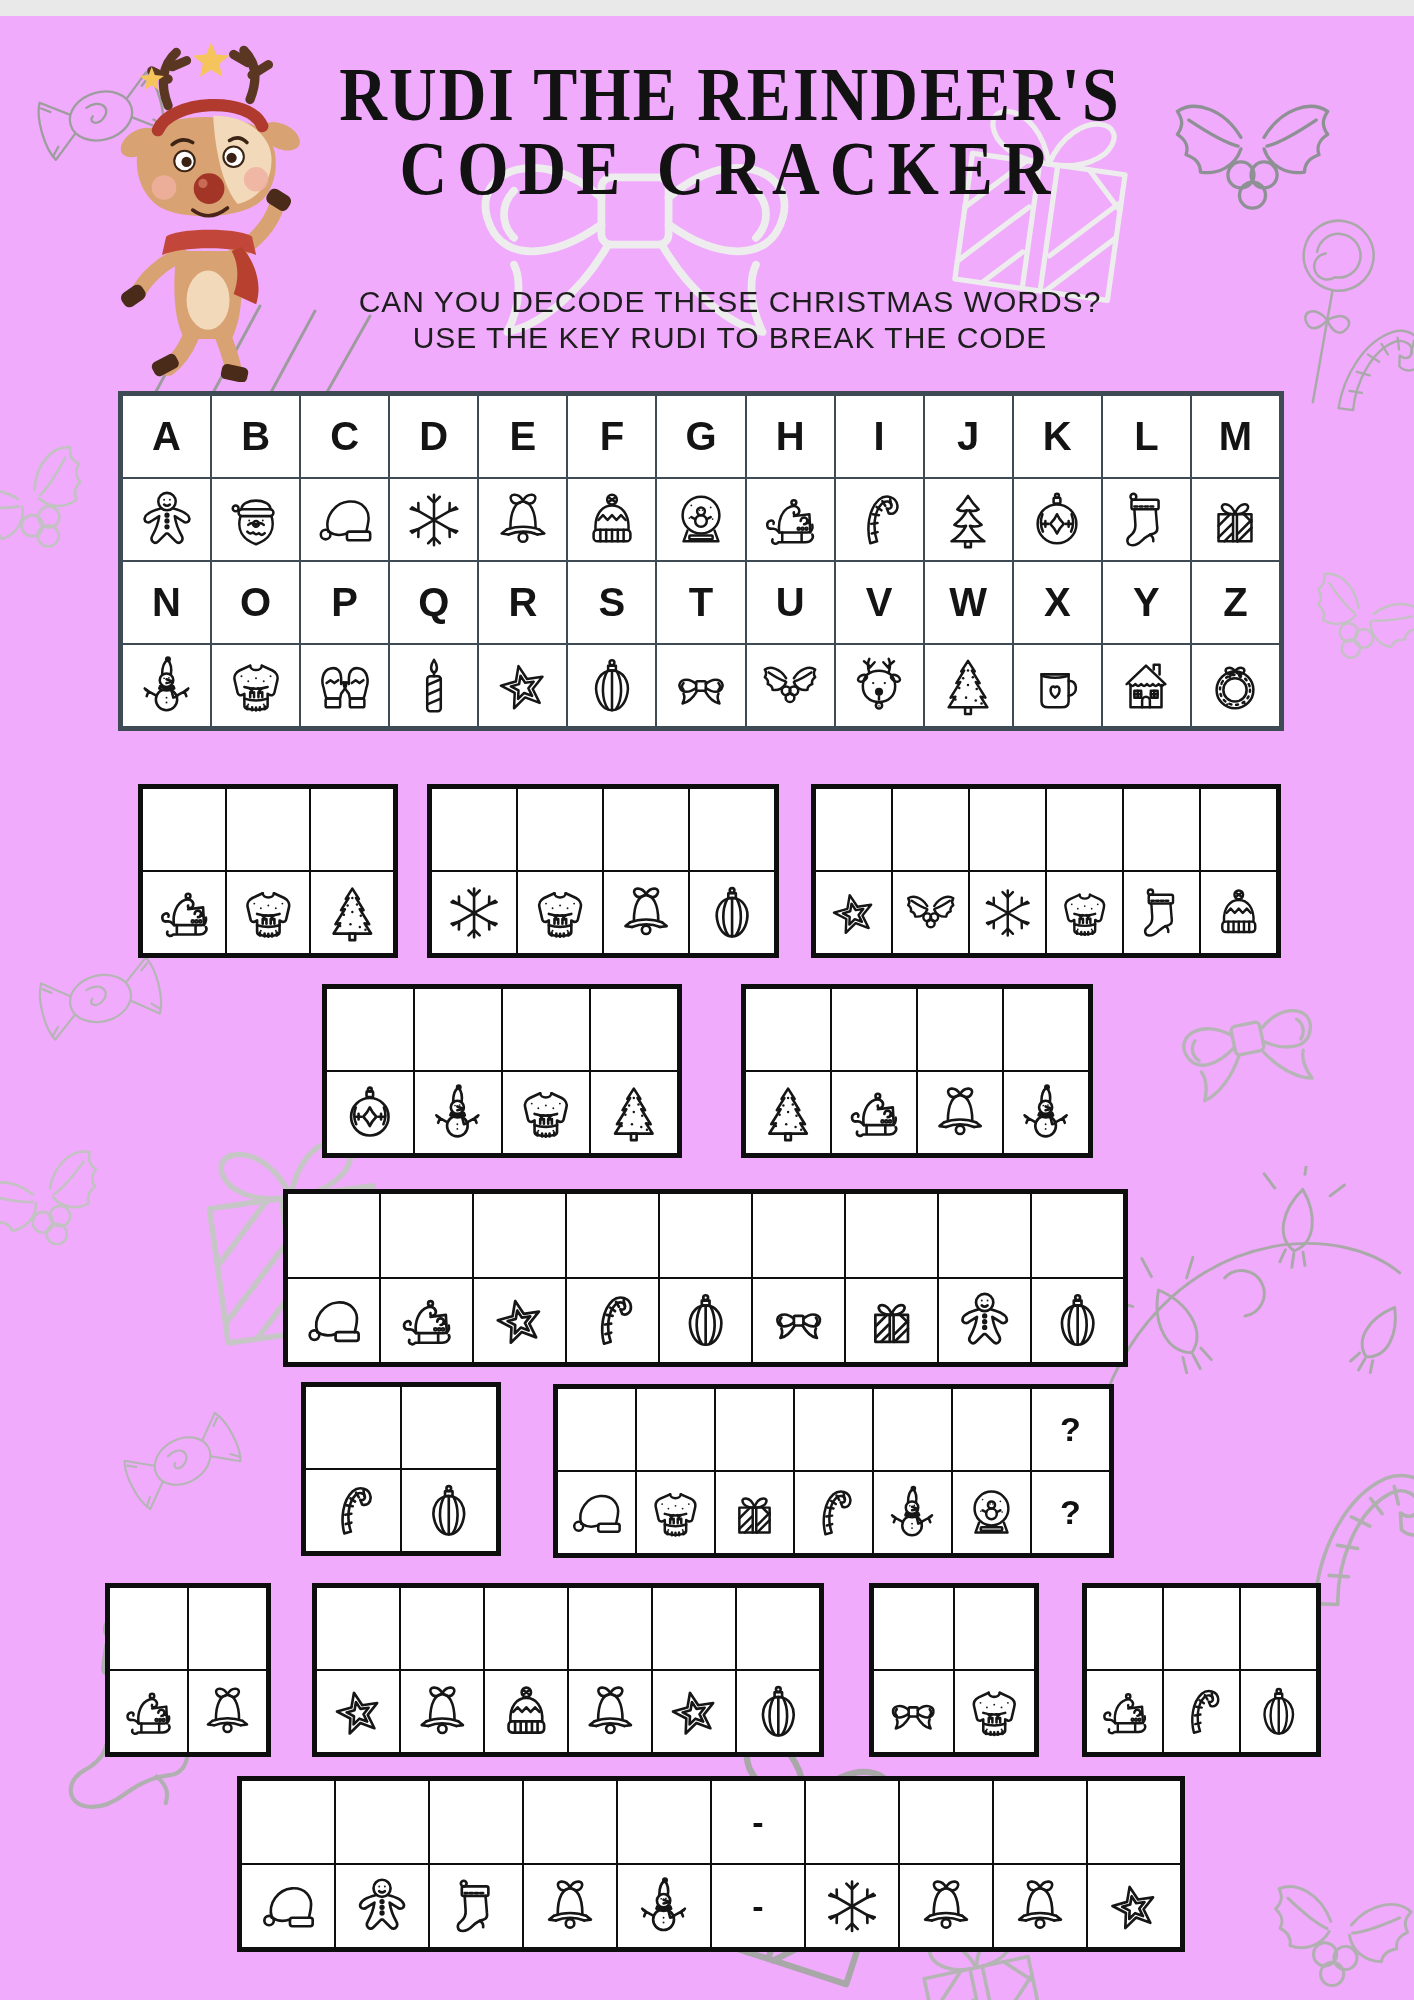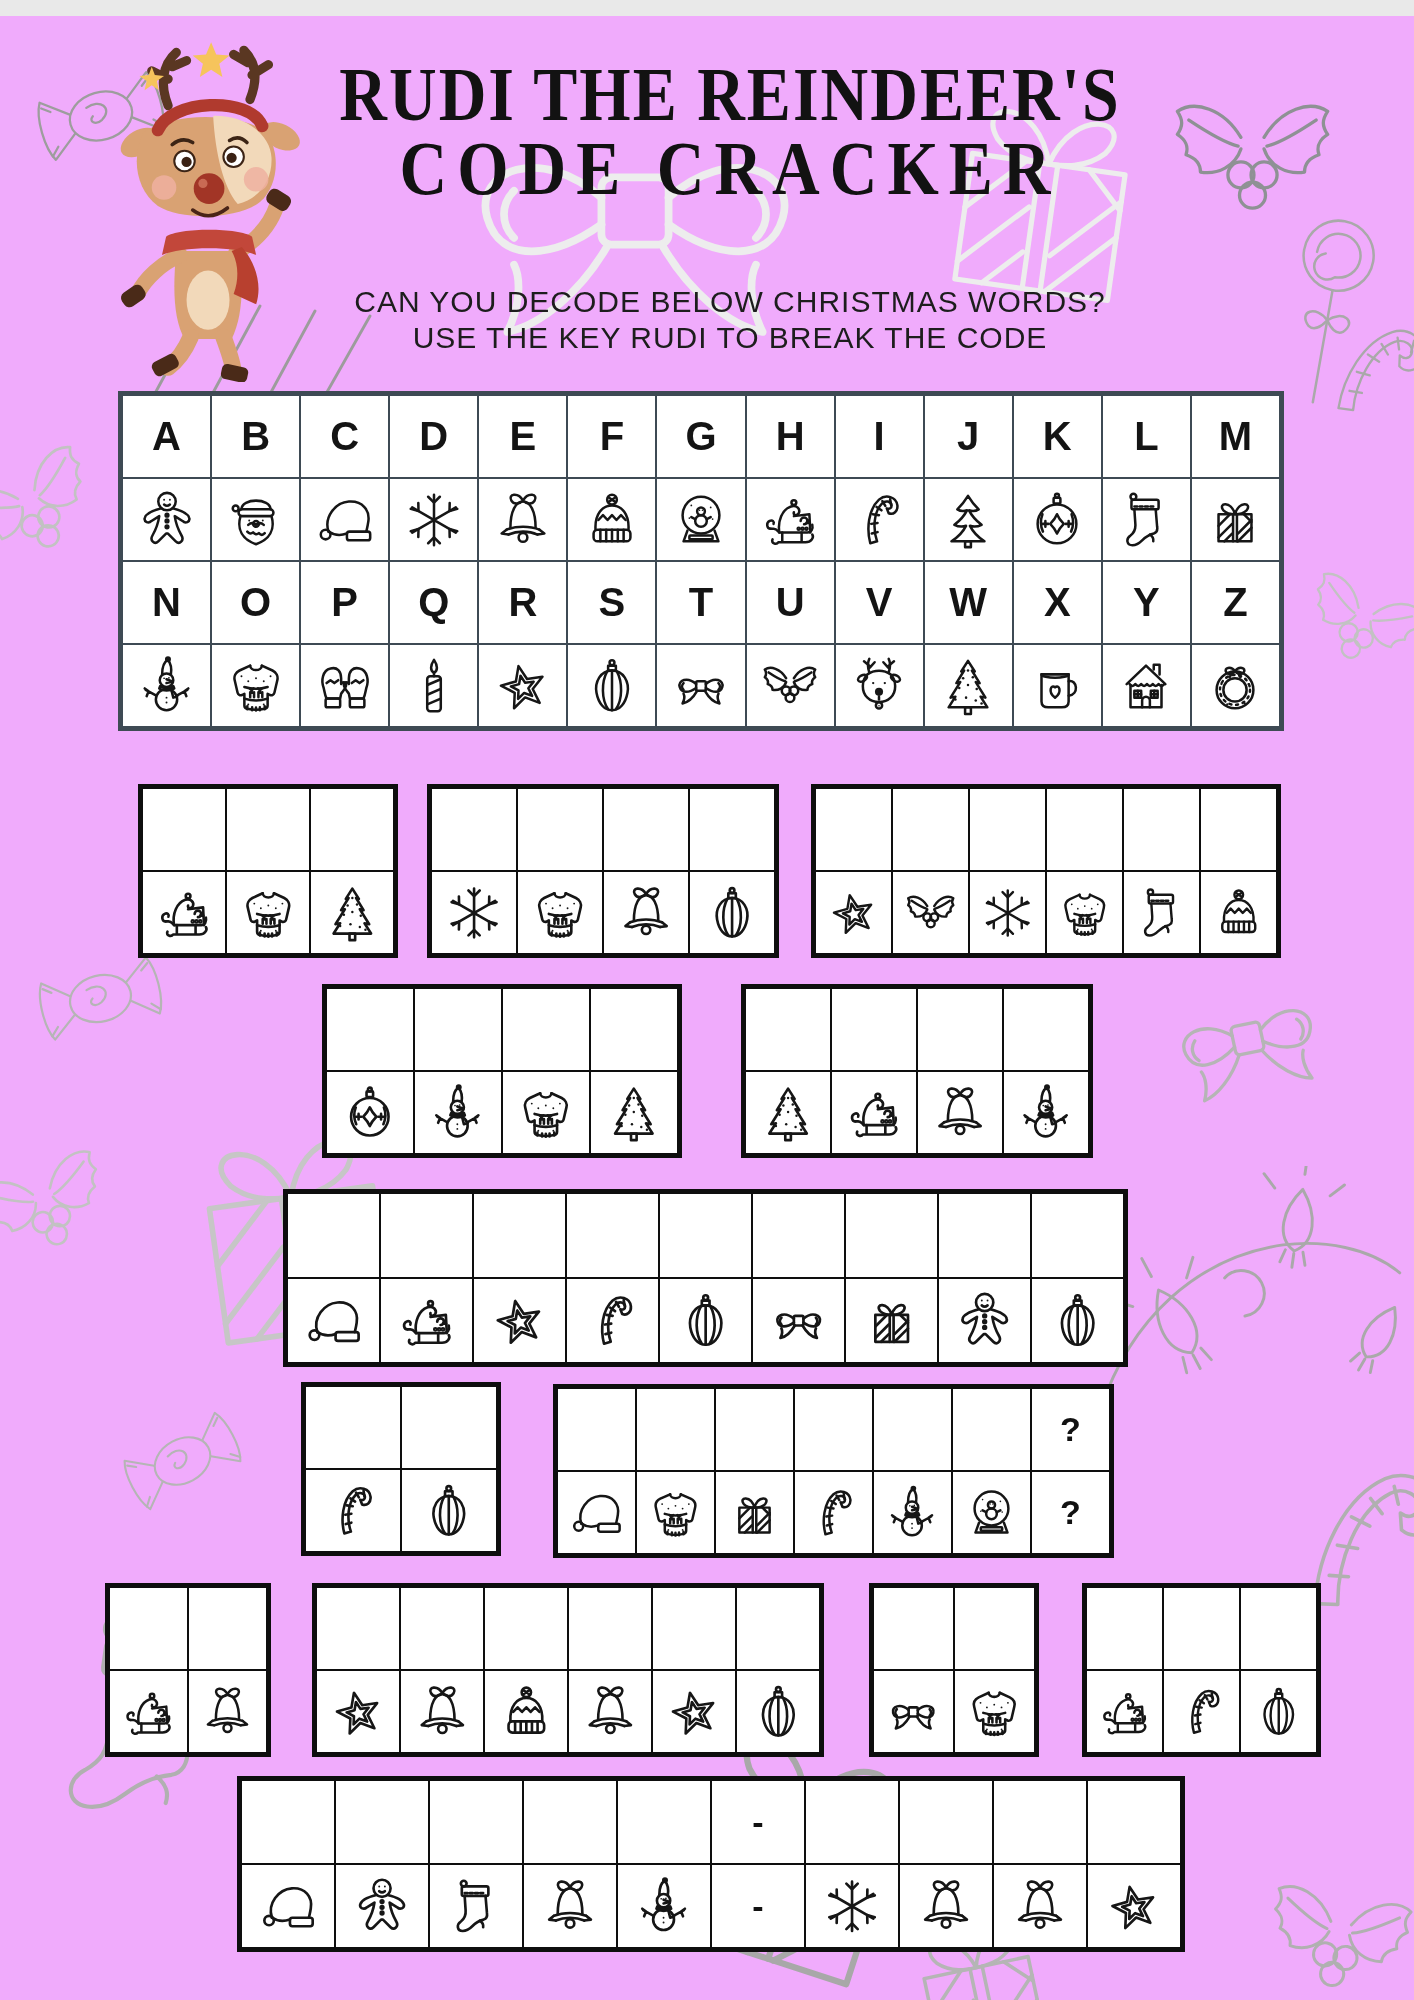--- a/index.html
+++ b/index.html
@@ -413,21 +413,21 @@
         <path d="M78 94 C90 64 168 60 180 90" stroke="#b03a2e" stroke-width="12" fill="none"></path>
       </g>
     </svg>
   </div>
 
   <div class="titleblock">
     <div class="title-line">RUDI THE REINDEER'S</div>
     <div class="title-line title-line2">CODE CRACKER</div>
   </div>
   <div class="subtitle">
-    <div>CAN YOU DECODE BELOW CHRISTMAS WORDS?</div>
+    <div>CAN YOU DECODE THESE CHRISTMAS WORDS?</div>
     <div>USE THE KEY RUDI TO BREAK THE CODE</div>
   </div>
 
   <div class="key" id="key-table">
       <div class="kcell">A</div>
       <div class="kcell">B</div>
       <div class="kcell">C</div>
       <div class="kcell">D</div>
       <div class="kcell">E</div>
       <div class="kcell">F</div>

